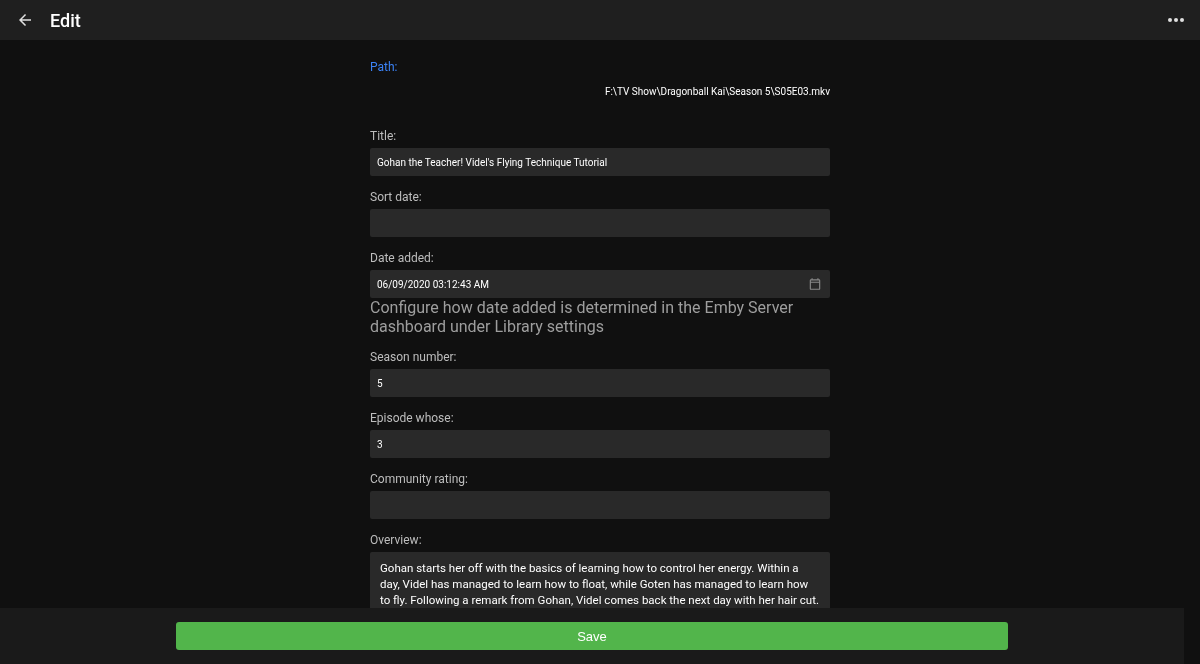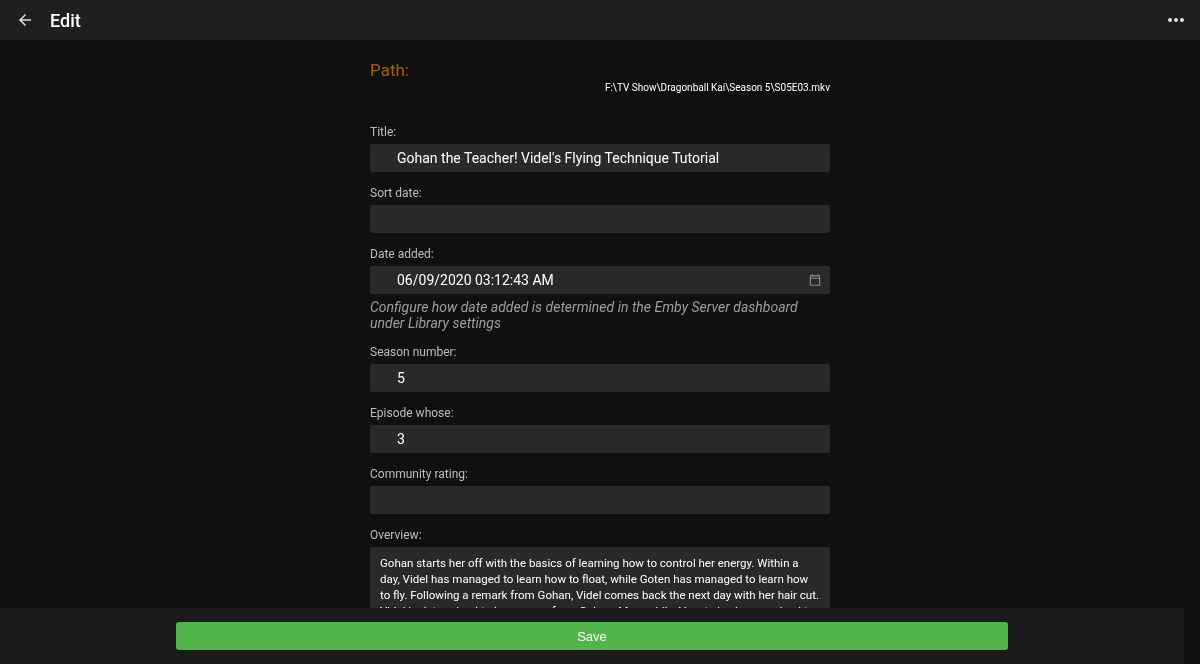--- a/index.html
+++ b/index.html
@@ -70,38 +70,38 @@
     .form-group {
       margin-bottom: 14px;
     }
     .form-label {
       display: block;
       font-size: 12px;
       color: #bdbdbd;
       margin-bottom: 5px;
     }
     .form-static {
-      font-size: 17px;
-      color: #a16207;
-      margin-bottom: 2px;
+      font-size: 12px;
+      color: #3b82f6;
+      margin-bottom: 12px;
     }
     .form-path {
       font-size: 10px;
       color: #ffffff;
       margin-bottom: 32px;
       text-align: right;
     }
     .form-input, .form-textarea {
       width: 100%;
       background-color: #292929;
       border: none;
       border-radius: 2px;
-      padding: 6px 27px;
-      color: #ffffff;
-      font-size: 14px;
+      padding: 6px 7px;
+      color: #ffffff;
+      font-size: 10px;
       font-family: inherit;
       outline: none;
     }
     .form-input {
       height: 28px;
     }
     .date-input-wrapper {
       position: relative;
       display: flex;
       align-items: center;
@@ -113,24 +113,22 @@
       position: absolute;
       right: 8px;
       width: 14px;
       height: 14px;
       pointer-events: none;
     }
     .calendar-icon svg {
       fill: #888;
     }
     .form-help {
-      font-size: 14px;
+      font-size: 16px;
       color: #9e9e9e;
-      margin-top: 5px;
-      font-style: italic;
     }
     .form-textarea {
       height: 100px;
       resize: vertical;
       line-height: 1.4;
       font-size: 11.5px;
       padding: 8px 10px;
     }
     .footer {
       position: absolute;

